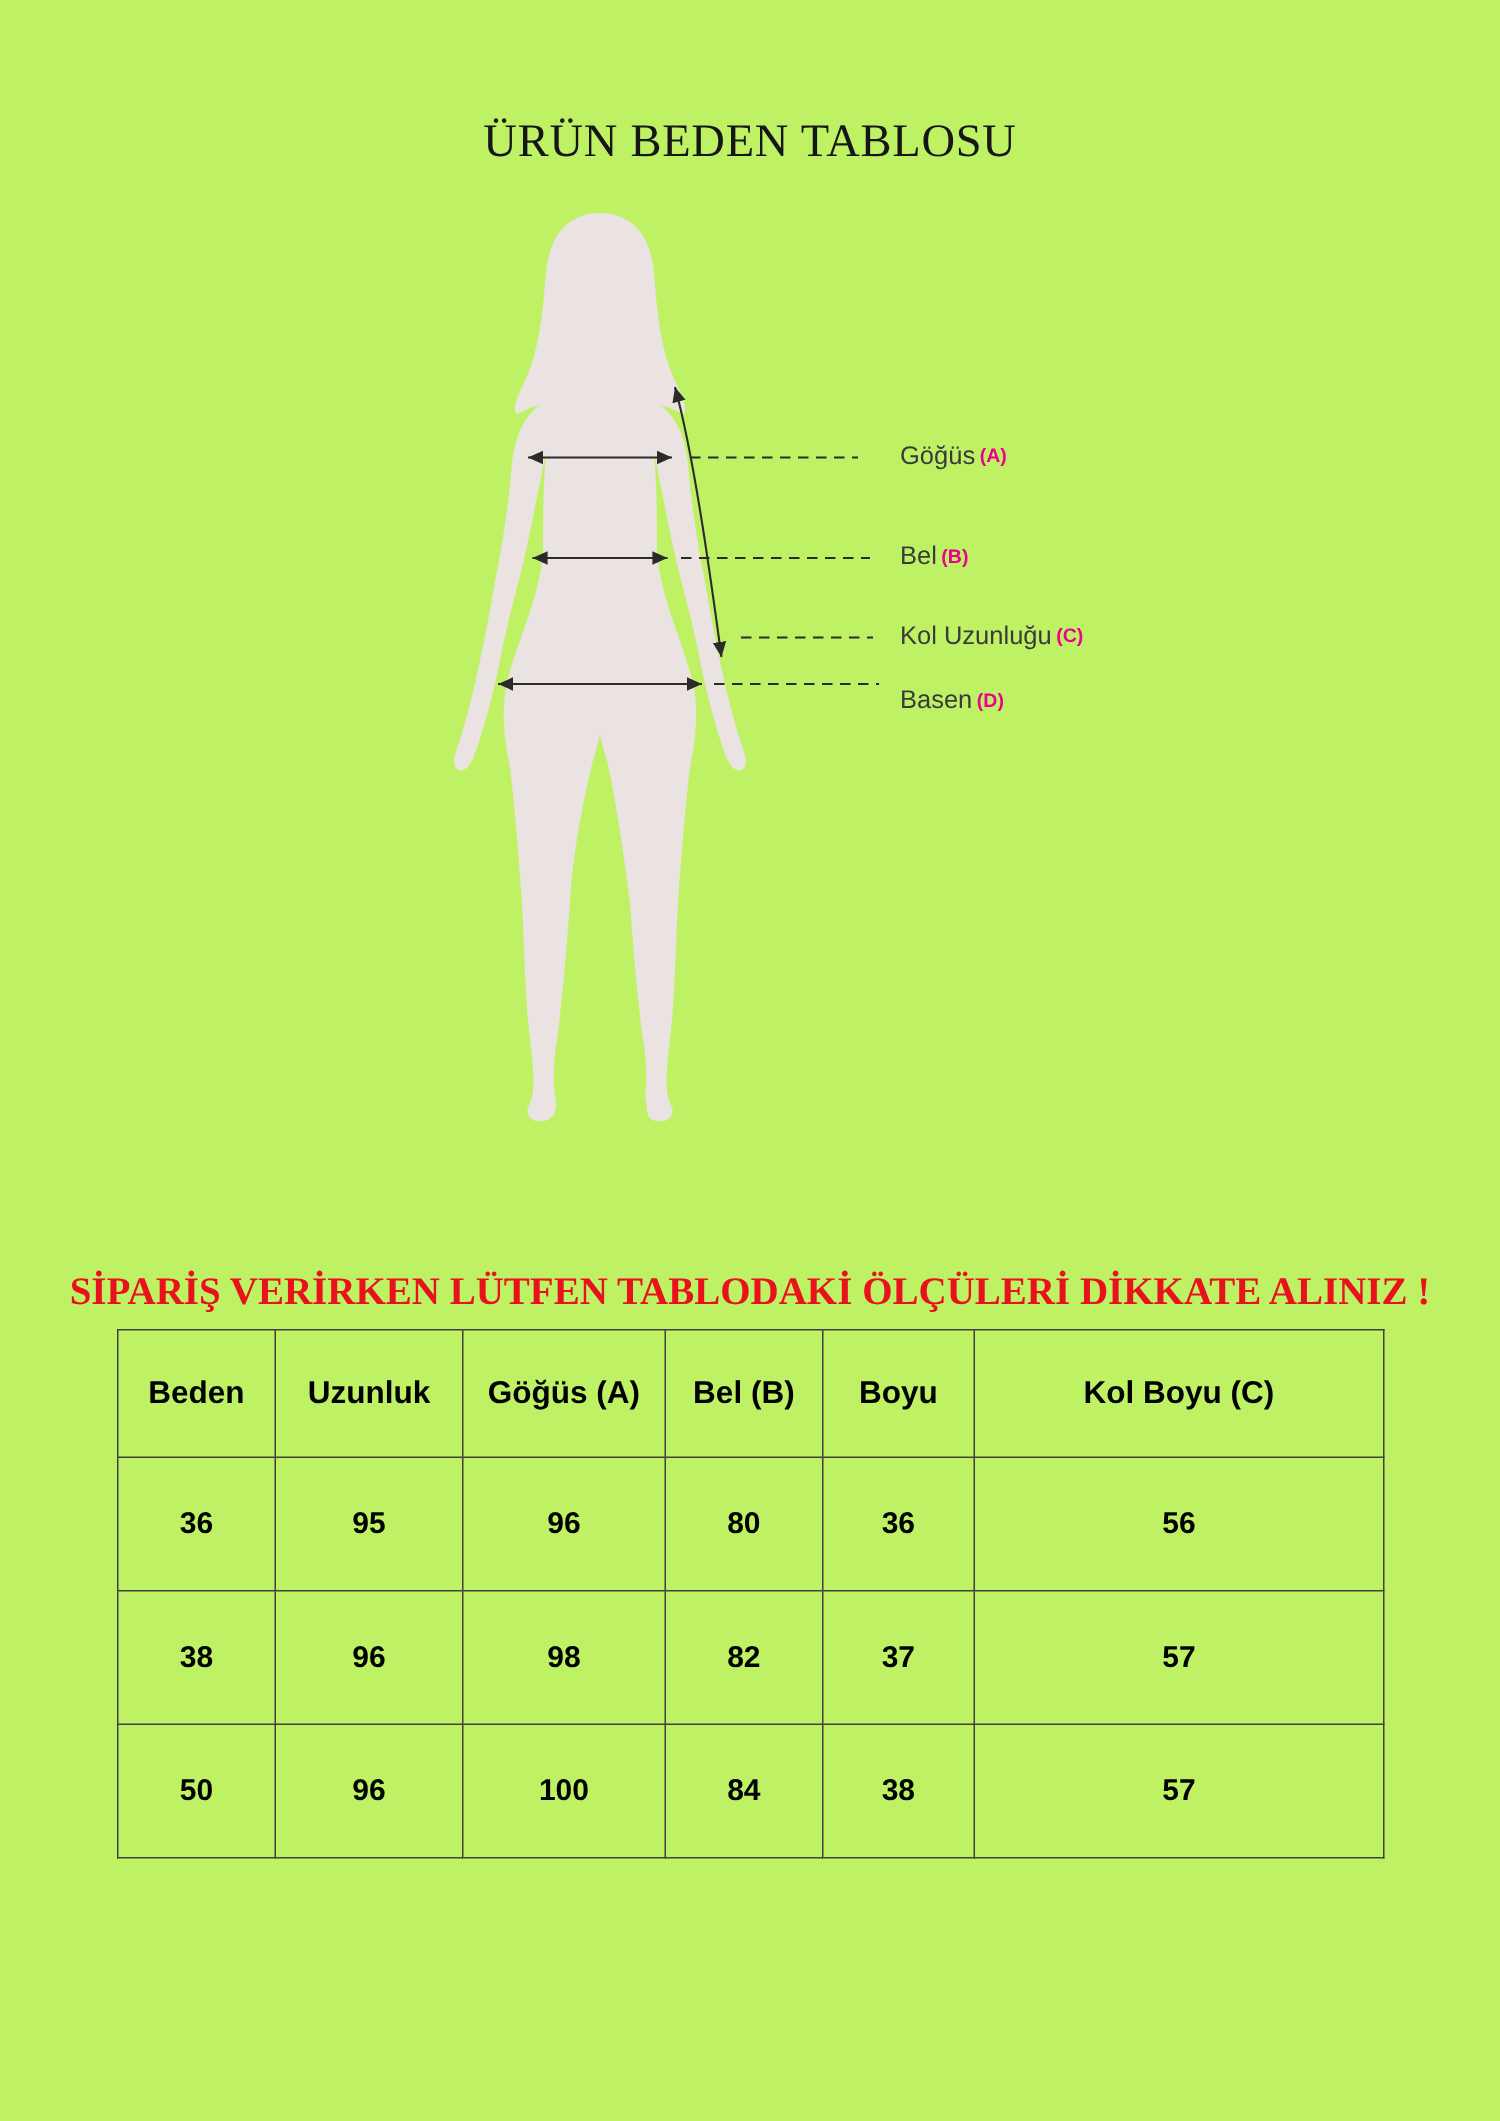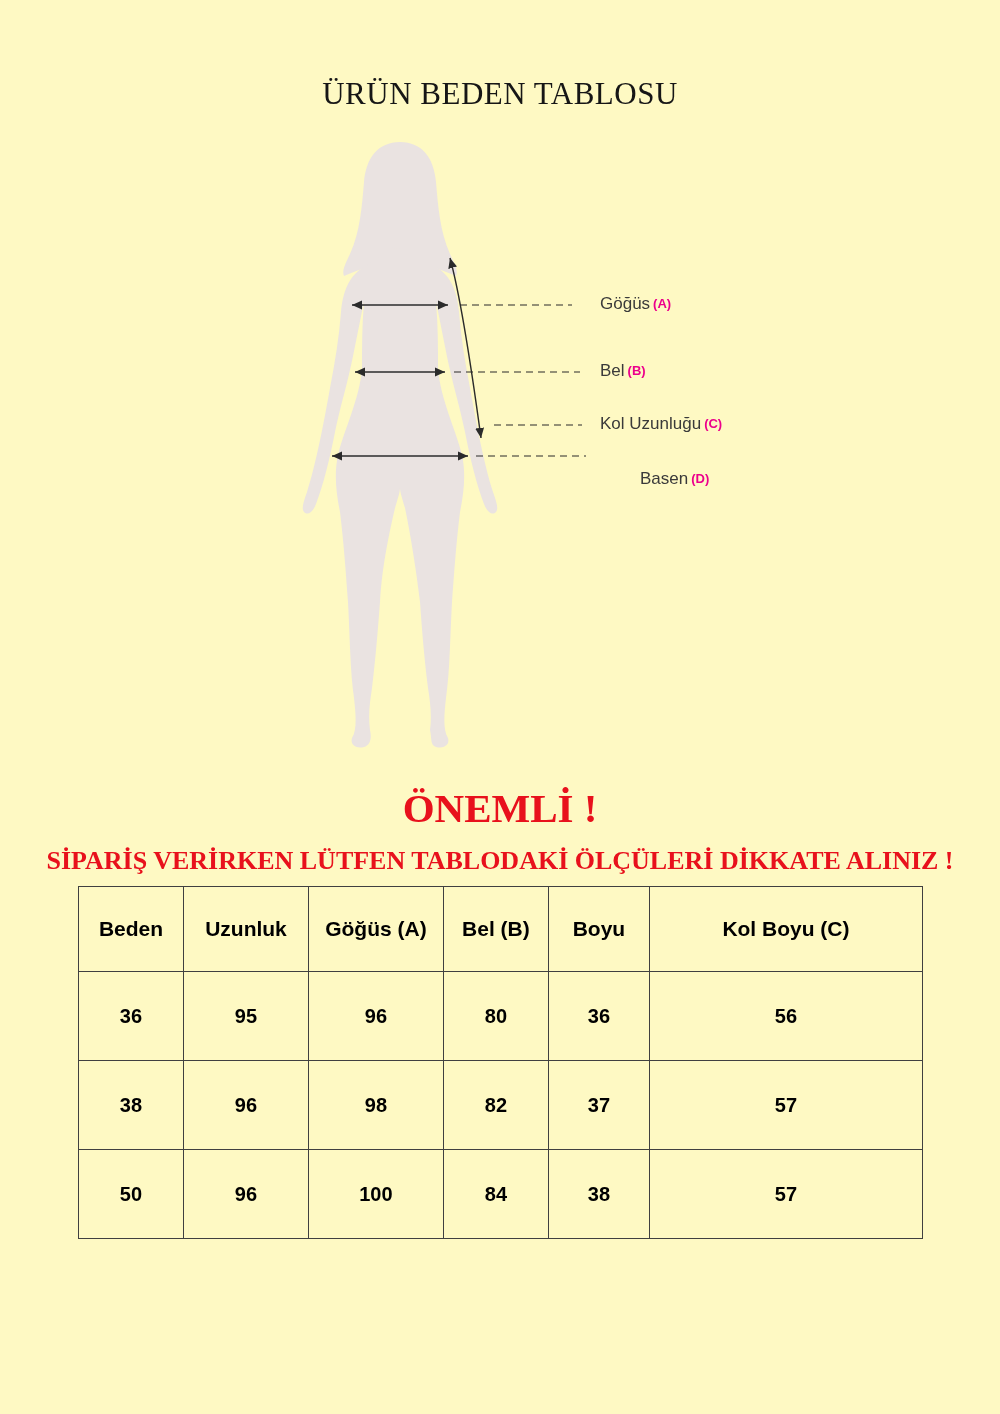--- a/index.html
+++ b/index.html
@@ -1,17 +1,17 @@
 <!DOCTYPE html>
 <html style="--red: #e8111c; --pink: #ec008c; --silhouette: #eae3e1;"><head>
 <meta charset="utf-8">
 <style>
   html,body { margin:0; padding:0; background:#ffffff; }
   .page {
-    position:relative; width:1000px; height:1414px; background:#fef9c3;
+    position:relative; width:1000px; height:1414px; background:#bef264;
     overflow:hidden; font-family:"Liberation Sans", sans-serif;
   }
   .page-title {
     position:absolute; top:76px; left:0; width:100%;
     text-align:center; font-family:"Liberation Serif", serif;
     font-size:31px; font-weight:400; color:#161616; letter-spacing:0.5px;
   }
   .diagram-svg { position:absolute; left:280px; top:140px; }
   .silhouette { fill:var(--silhouette,#eae3e1); stroke:none; }
   .measure { stroke:#2b2b2b; stroke-width:1.4; fill:none; }
@@ -20,21 +20,21 @@
     position:absolute; left:600px; height:18px; line-height:18px;
     font-size:17px; color:#3a3a3a; white-space:nowrap;
   }
   .m-label .marker {
     color:var(--pink,#ec008c); font-size:13px; font-weight:700;
     margin-left:3px; vertical-align:1px;
   }
   .label-a { top:295px; }
   .label-b { top:362px; }
   .label-c { top:415px; }
-  .label-d { top:470px;margin-left:40px; }
+  .label-d { top:458px; }
   .heading1 {
     position:absolute; top:784px; left:0; width:100%; text-align:center;
     font-family:"Liberation Serif", serif; font-weight:700;
     font-size:41px; color:var(--red,#e8111c);
   }
   .heading2 {
     position:absolute; top:846px; left:0; width:100%; text-align:center;
     font-family:"Liberation Serif", serif; font-weight:700;
     font-size:26px; color:var(--red,#e8111c);
   }
@@ -129,21 +129,20 @@
   <div class="m-label label-b">
     <span>Bel</span><span class="marker">(B)</span>
   </div>
   <div class="m-label label-c">
     <span>Kol Uzunluğu</span><span class="marker">(C)</span>
   </div>
   <div class="m-label label-d">
     <span>Basen</span><span class="marker">(D)</span>
   </div>
 
-  <div class="heading1">ÖNEMLİ !</div>
   <div class="heading2">SİPARİŞ VERİRKEN LÜTFEN TABLODAKİ ÖLÇÜLERİ DİKKATE ALINIZ !</div>
 
   <table class="size-table">
     <colgroup>
       <col style="width:12.44%">
         <col style="width:14.81%">
         <col style="width:15.99%">
       <col style="width:12.44%">
         <col style="width:11.97%">
         <col style="width:32.35%">

